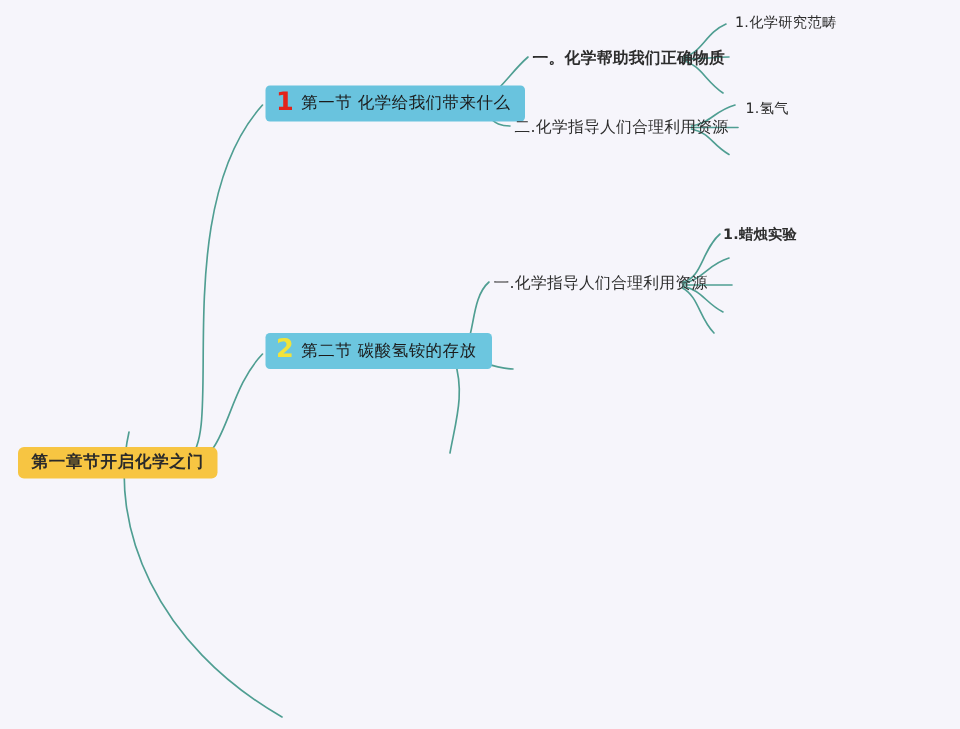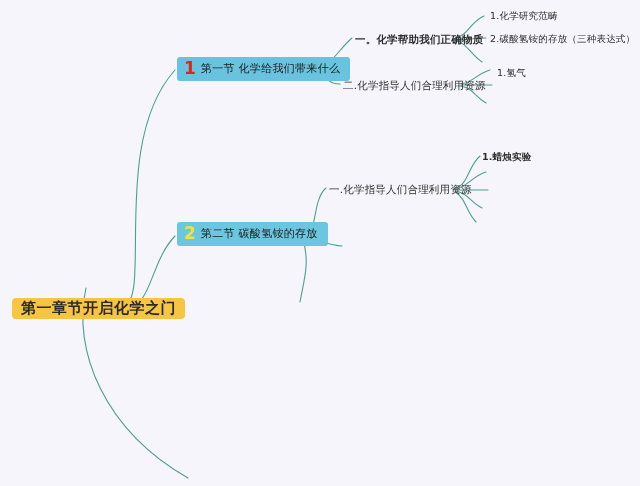--- a/index.html
+++ b/index.html
@@ -34,21 +34,21 @@
     box-sizing: border-box;
   }
 
   
   .node-root {
     display: flex;
     align-items: center;
     background: #f7c542;
     border-radius: 4px;
     padding: 3px 9px 4px 9px;
-    font-size: 15px;
+    font-size: 11px;
     font-weight: bold;
     color: #2a2a2a;
     letter-spacing: 0.5px;
     line-height: 14px;
   }
 
   
   .node-branch {
     display: flex;
     align-items: center;
@@ -122,21 +122,20 @@
 
   <div class="node node-branch tint-a" id="branch-1" style="left: 177px; top: 57px; background: rgb(105, 195, 222);">
     <span class="badge badge-red" style="color: rgb(226, 35, 26);">1</span>
     <span class="branch-label">第一节 化学给我们带来什么</span>
   </div>
 
   <div class="node node-sub" id="sub-1-1" style="left: 355px; top: 32px; font-weight: bold;">一。化学帮助我们正确物质</div>
 
   <div class="node node-leaf" id="leaf-1-1-1" style="left: 490px; top: 9px;">1.化学研究范畴</div>
 
-  <div class="node node-leaf" id="leaf-1-1-2" style="left: 490px; top: 32px;">2.碳酸氢铵的存放（三种表达式）</div>
 
   <div class="node node-sub" id="sub-1-2" style="left: 343px; top: 78px;">二.化学指导人们合理利用资源</div>
 
   <div class="node node-leaf" id="leaf-1-2-1" style="left: 497px; top: 66px;">1.氢气</div>
 
   <div class="node node-branch tint-b" id="branch-2" style="left: 177px; top: 222px; background: rgb(108, 198, 223);">
     <span class="badge badge-yellow" style="color: rgb(242, 227, 58);">2</span>
     <span class="branch-label">第二节 碳酸氢铵的存放</span>
   </div>
 

